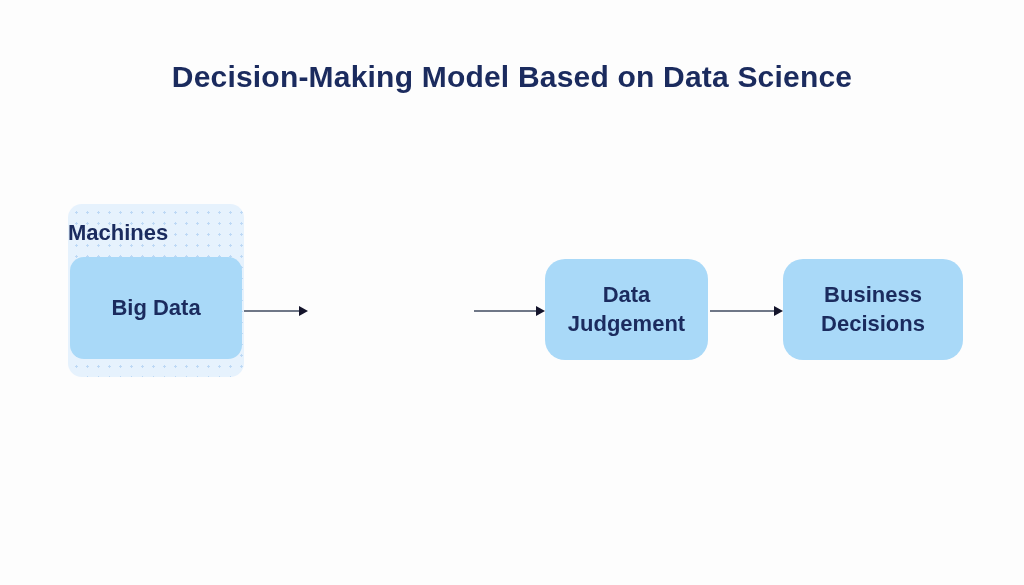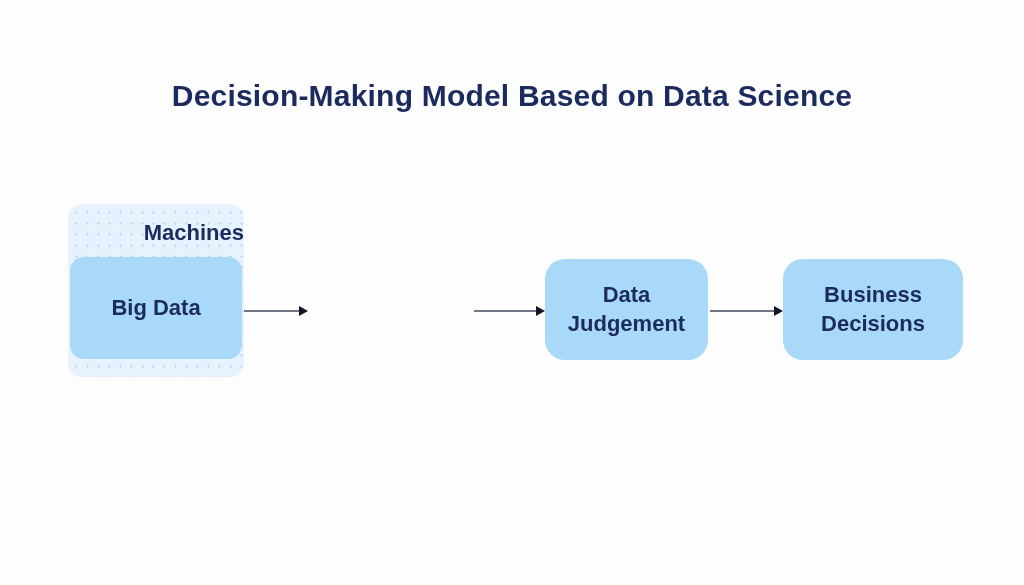--- a/index.html
+++ b/index.html
@@ -12,21 +12,21 @@
     position: relative;
     width: 1024px;
     height: 585px;
     background: #fdfdfd;
     overflow: hidden;
   }
   
   .diagram-title {
     position: absolute;
     left: 0;
-    top: 79px;
+    top: 60px;
     width: 1024px;
     text-align: center;
     font-size: 30px;
     font-weight: 700;
     letter-spacing: 0.2px;
     color: #1b2b5e;
     margin: 0;
   }
   
   .group-container {
@@ -39,21 +39,21 @@
     background-image: radial-gradient(circle, rgba(140, 185, 235, 0.45) 1px, transparent 1.2px);
     background-size: 11px 11px;
     background-position: 3px 3px;
     border-radius: 14px;
   }
   .group-label {
     position: absolute;
     left: 0;
     top: 16px;
     width: 100%;
-    text-align: right;
+    text-align: left;
     font-size: 22px;
     font-weight: 600;
     color: #1b2b5e;
   }
   
   .node {
     position: absolute;
     background: #a9d9f8;
     border-radius: 20px;
     display: flex;

